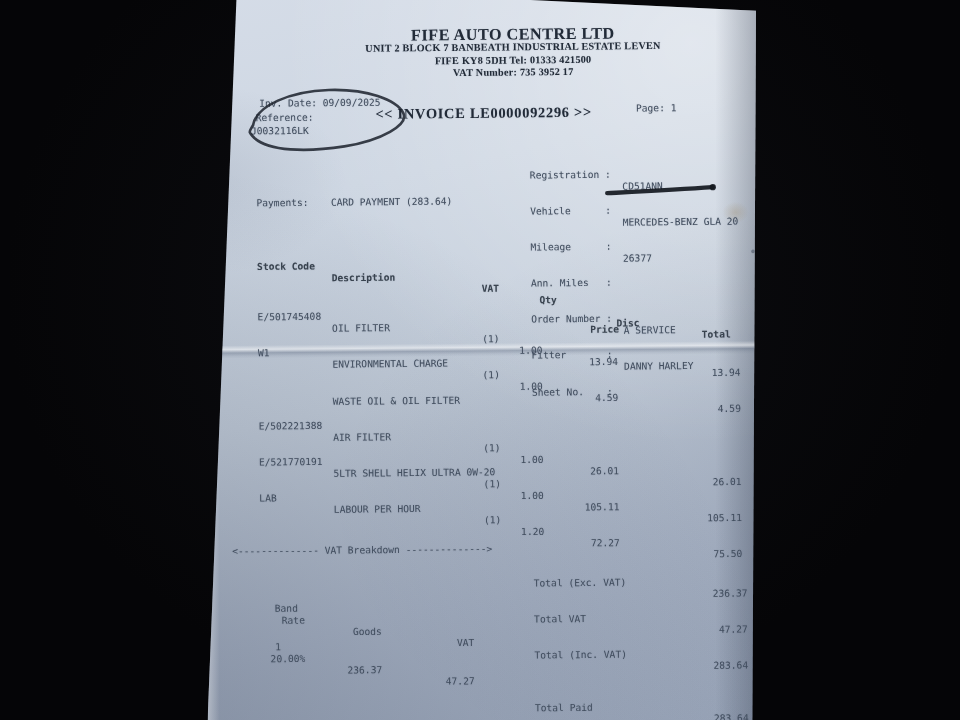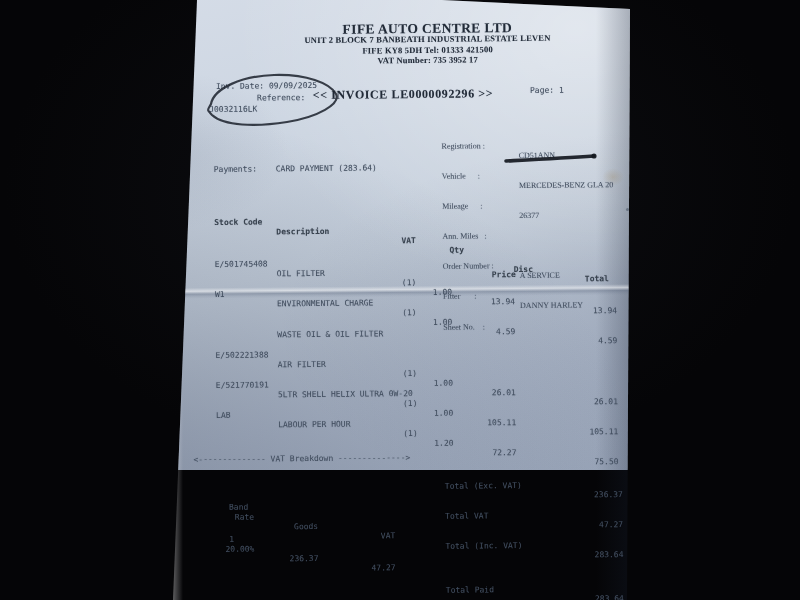--- a/index.html
+++ b/index.html
@@ -1,21 +1,21 @@
 <!DOCTYPE html>
 <html><head>
 <meta charset="utf-8">
 <style>
   html,body{margin:0;padding:0;}
   body{
     width:800px;height:600px;overflow:hidden;
     background:#050507;
     font-family:"DejaVu Sans Mono", monospace;
   }
-  .photo{position:relative;width:800px;height:470px;
+  .photo{position:relative;width:800px;height:600px;
     background:
       radial-gradient(ellipse at 50% 40%, rgba(28,30,38,0.35), transparent 70%),
       #050507;}
   
   .paper{
     position:absolute;inset:0;
     clip-path:polygon(197px 0px, 442px 0px, 630px 9px, 627px 600px, 173px 600px);
     background:
       radial-gradient(ellipse at 72% 6%, rgba(255,255,255,0.40), transparent 42%),
       radial-gradient(ellipse at 8% 98%, rgba(38,48,68,0.30), transparent 55%),
@@ -42,21 +42,21 @@
   .mono{font-family:"DejaVu Sans Mono", monospace;white-space:pre;}
   .serif{font-family:"Liberation Serif", serif;color:#222b38;}
   .abs{position:absolute;}
   .company-block{left:230px;top:24px;width:400px;text-align:center;}
   .company-name{font-size:13.5px;font-weight:bold;letter-spacing:0.4px;}
   .company-line{font-size:8.5px;font-weight:bold;letter-spacing:0.2px;line-height:10.5px;}
   .inv-title{left:240px;top:89px;width:330px;text-align:center;font-size:12px;font-weight:bold;letter-spacing:0.6px;}
   .page-no{left:532px;top:87px;}
   .datebox-line{white-space:pre;}
   .details{left:443px;top:112px;}
-  .d-row{position:relative;height:10.1px;font-family:Liberation Serif, serif;}
+  .d-row{position:relative;height:10.1px;}
   .d-label{position:absolute;left:0;white-space:pre;}
   .d-value{position:absolute;left:77px;white-space:pre;}
   .payments-label{left:215px;top:163px;}
   .payments-value{left:277px;top:163px;}
   
   .itable{left:215px;top:186px;}
   .i-row{position:relative;height:10.3px;}
   .i-head{font-weight:bold;color:#39434f;height:22px;}
   .c-stock{position:absolute;left:0;white-space:pre;}
   .c-desc{position:absolute;left:62px;white-space:pre;}
@@ -99,21 +99,21 @@
     <div class="content">
 
       <div class="abs company-block serif">
         <div class="company-name">FIFE AUTO CENTRE LTD</div>
         <div class="company-line">UNIT 2 BLOCK 7 BANBEATH INDUSTRIAL ESTATE LEVEN</div>
         <div class="company-line">FIFE KY8 5DH Tel: 01333 421500</div>
         <div class="company-line">VAT Number: 735 3952 17</div>
       </div>
 
       <div class="abs mono datebox-line" style="left:218px;top:80px;">Inv. Date: 09/09/2025</div>
-      <div class="abs mono datebox-line" style="left:215px;top:92px;padding-left:44px;">Reference:</div>
+      <div class="abs mono datebox-line" style="left:215px;top:92px;">Reference:</div>
       <div class="abs mono datebox-line" style="left:211px;top:103px;">J0032116LK</div>
 
       <div class="abs inv-title serif">&lt;&lt; INVOICE  LE0000092296 &gt;&gt;</div>
       <div class="abs mono page-no">Page: 1</div>
 
       <div class="abs details mono">
         <div class="d-row">
           <span class="d-label">Registration :</span>
           <span class="d-value">CD51ANN</span>
         </div>

